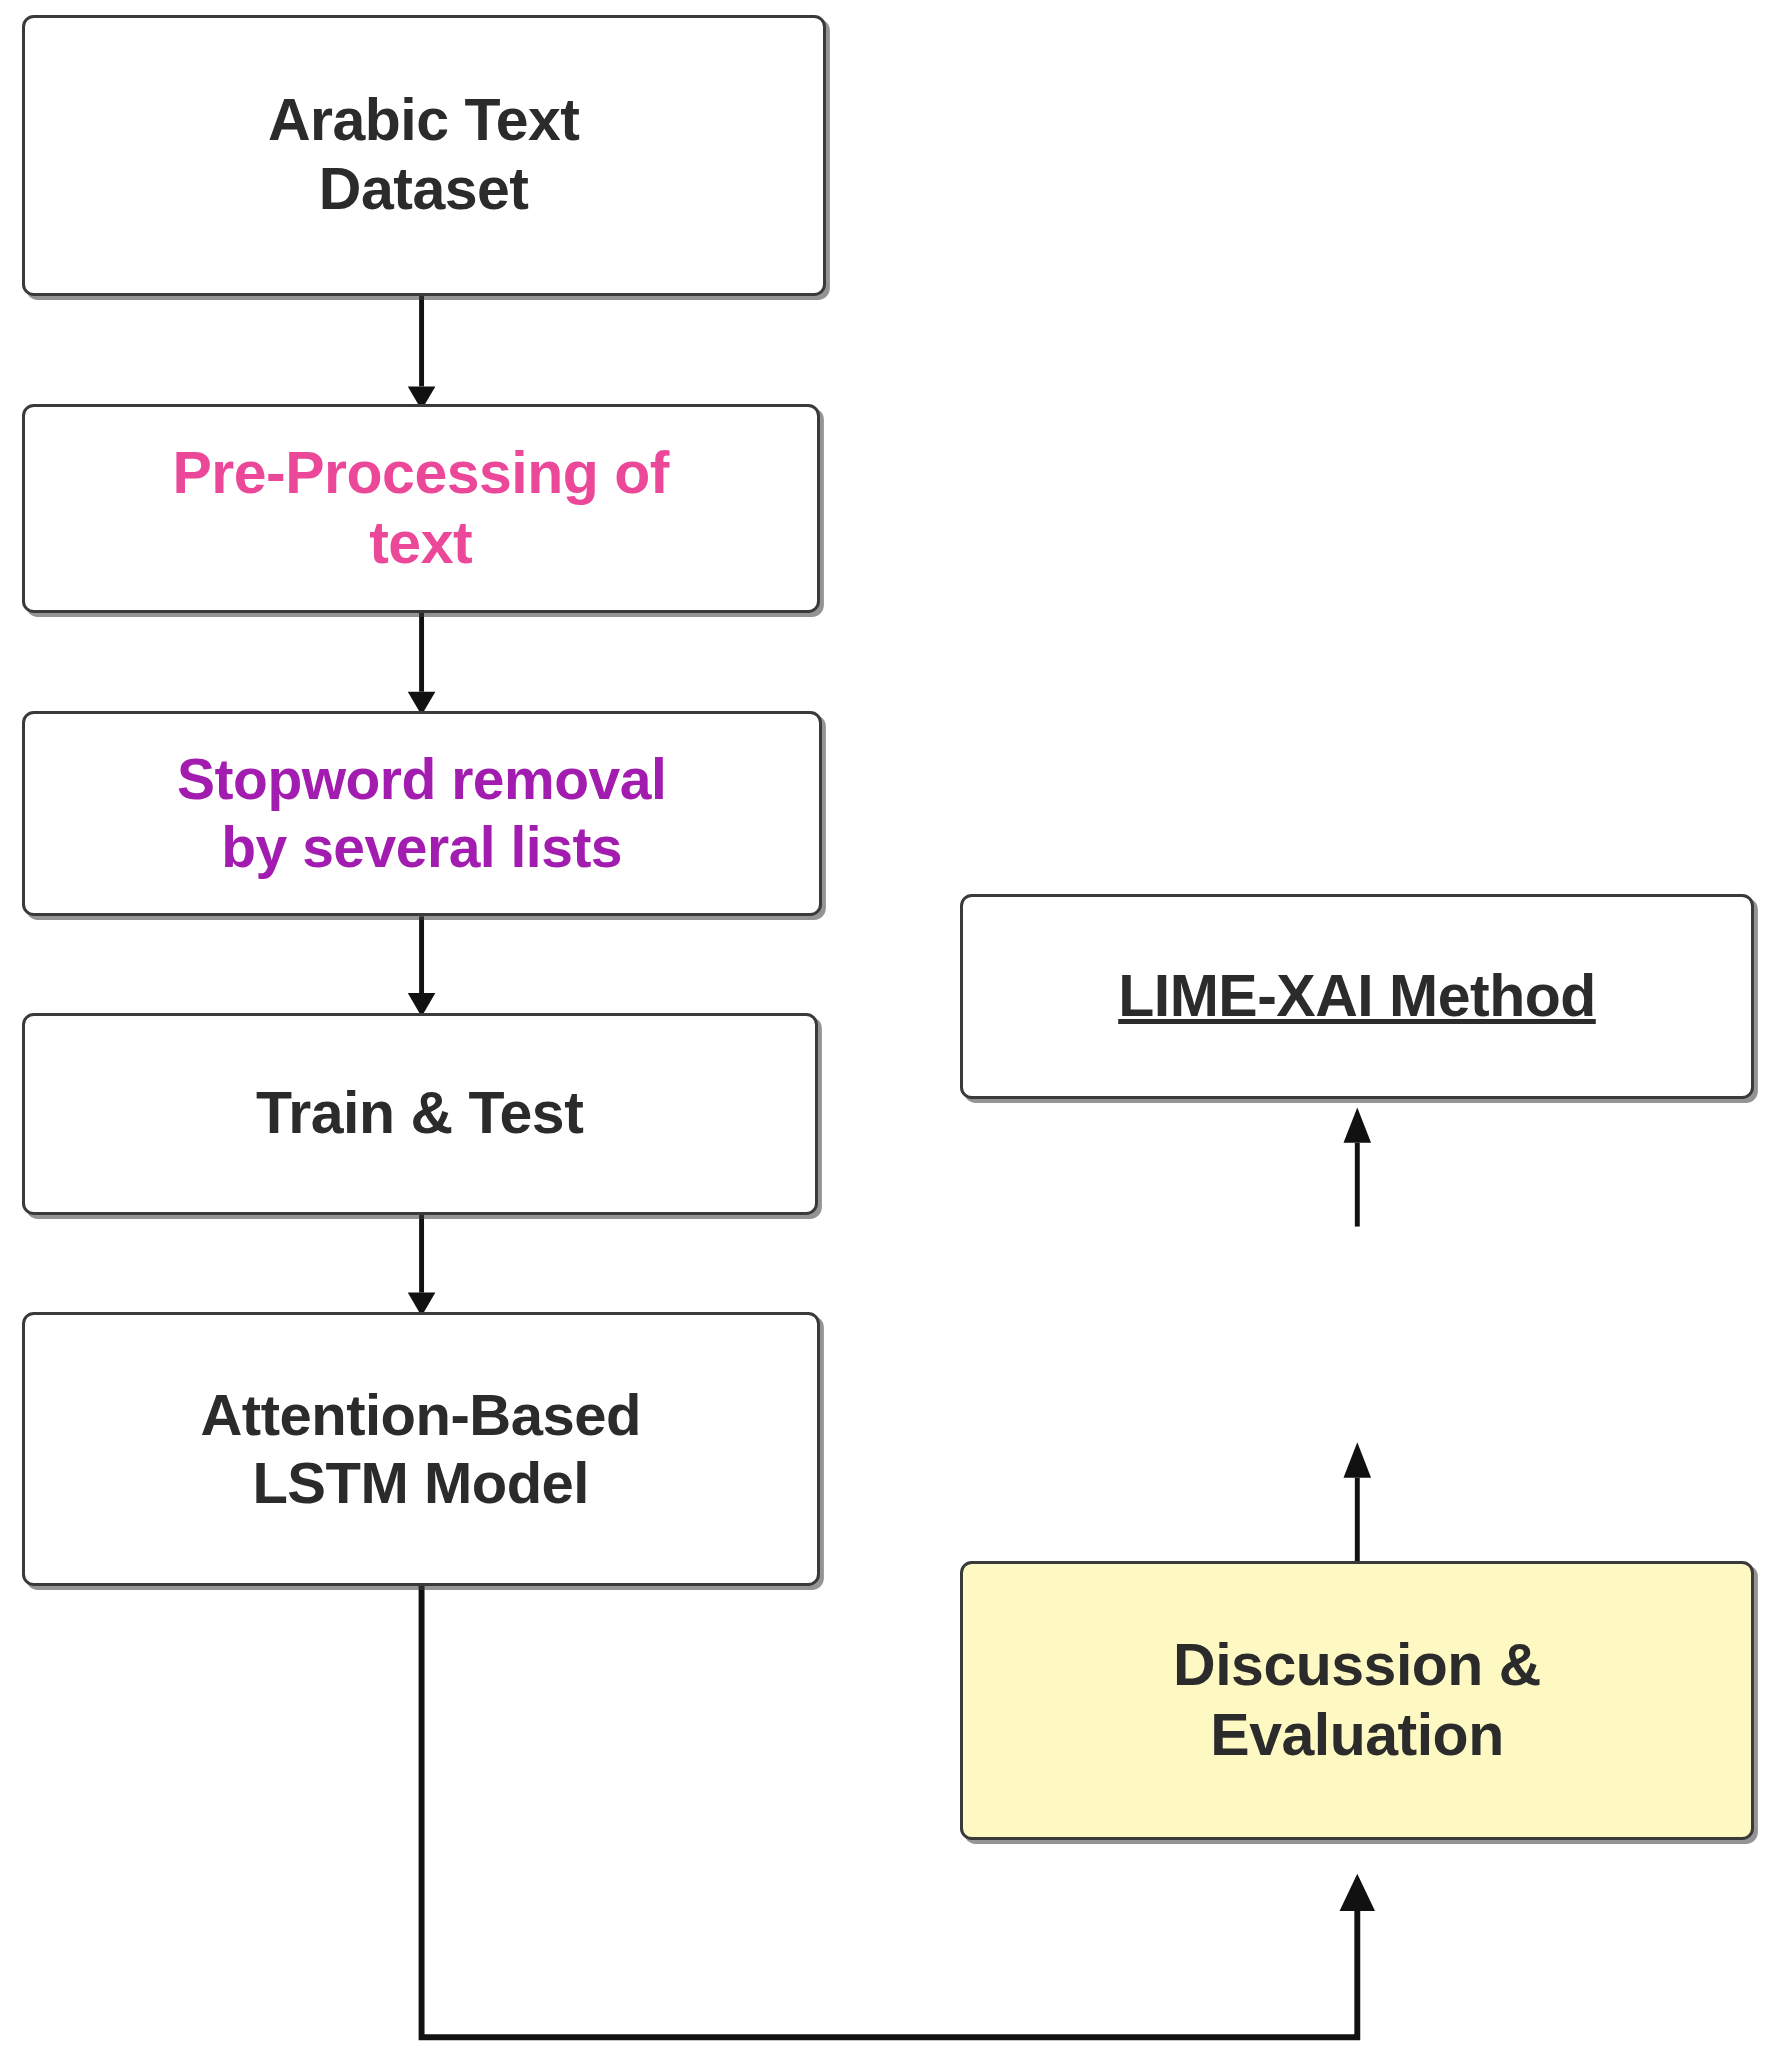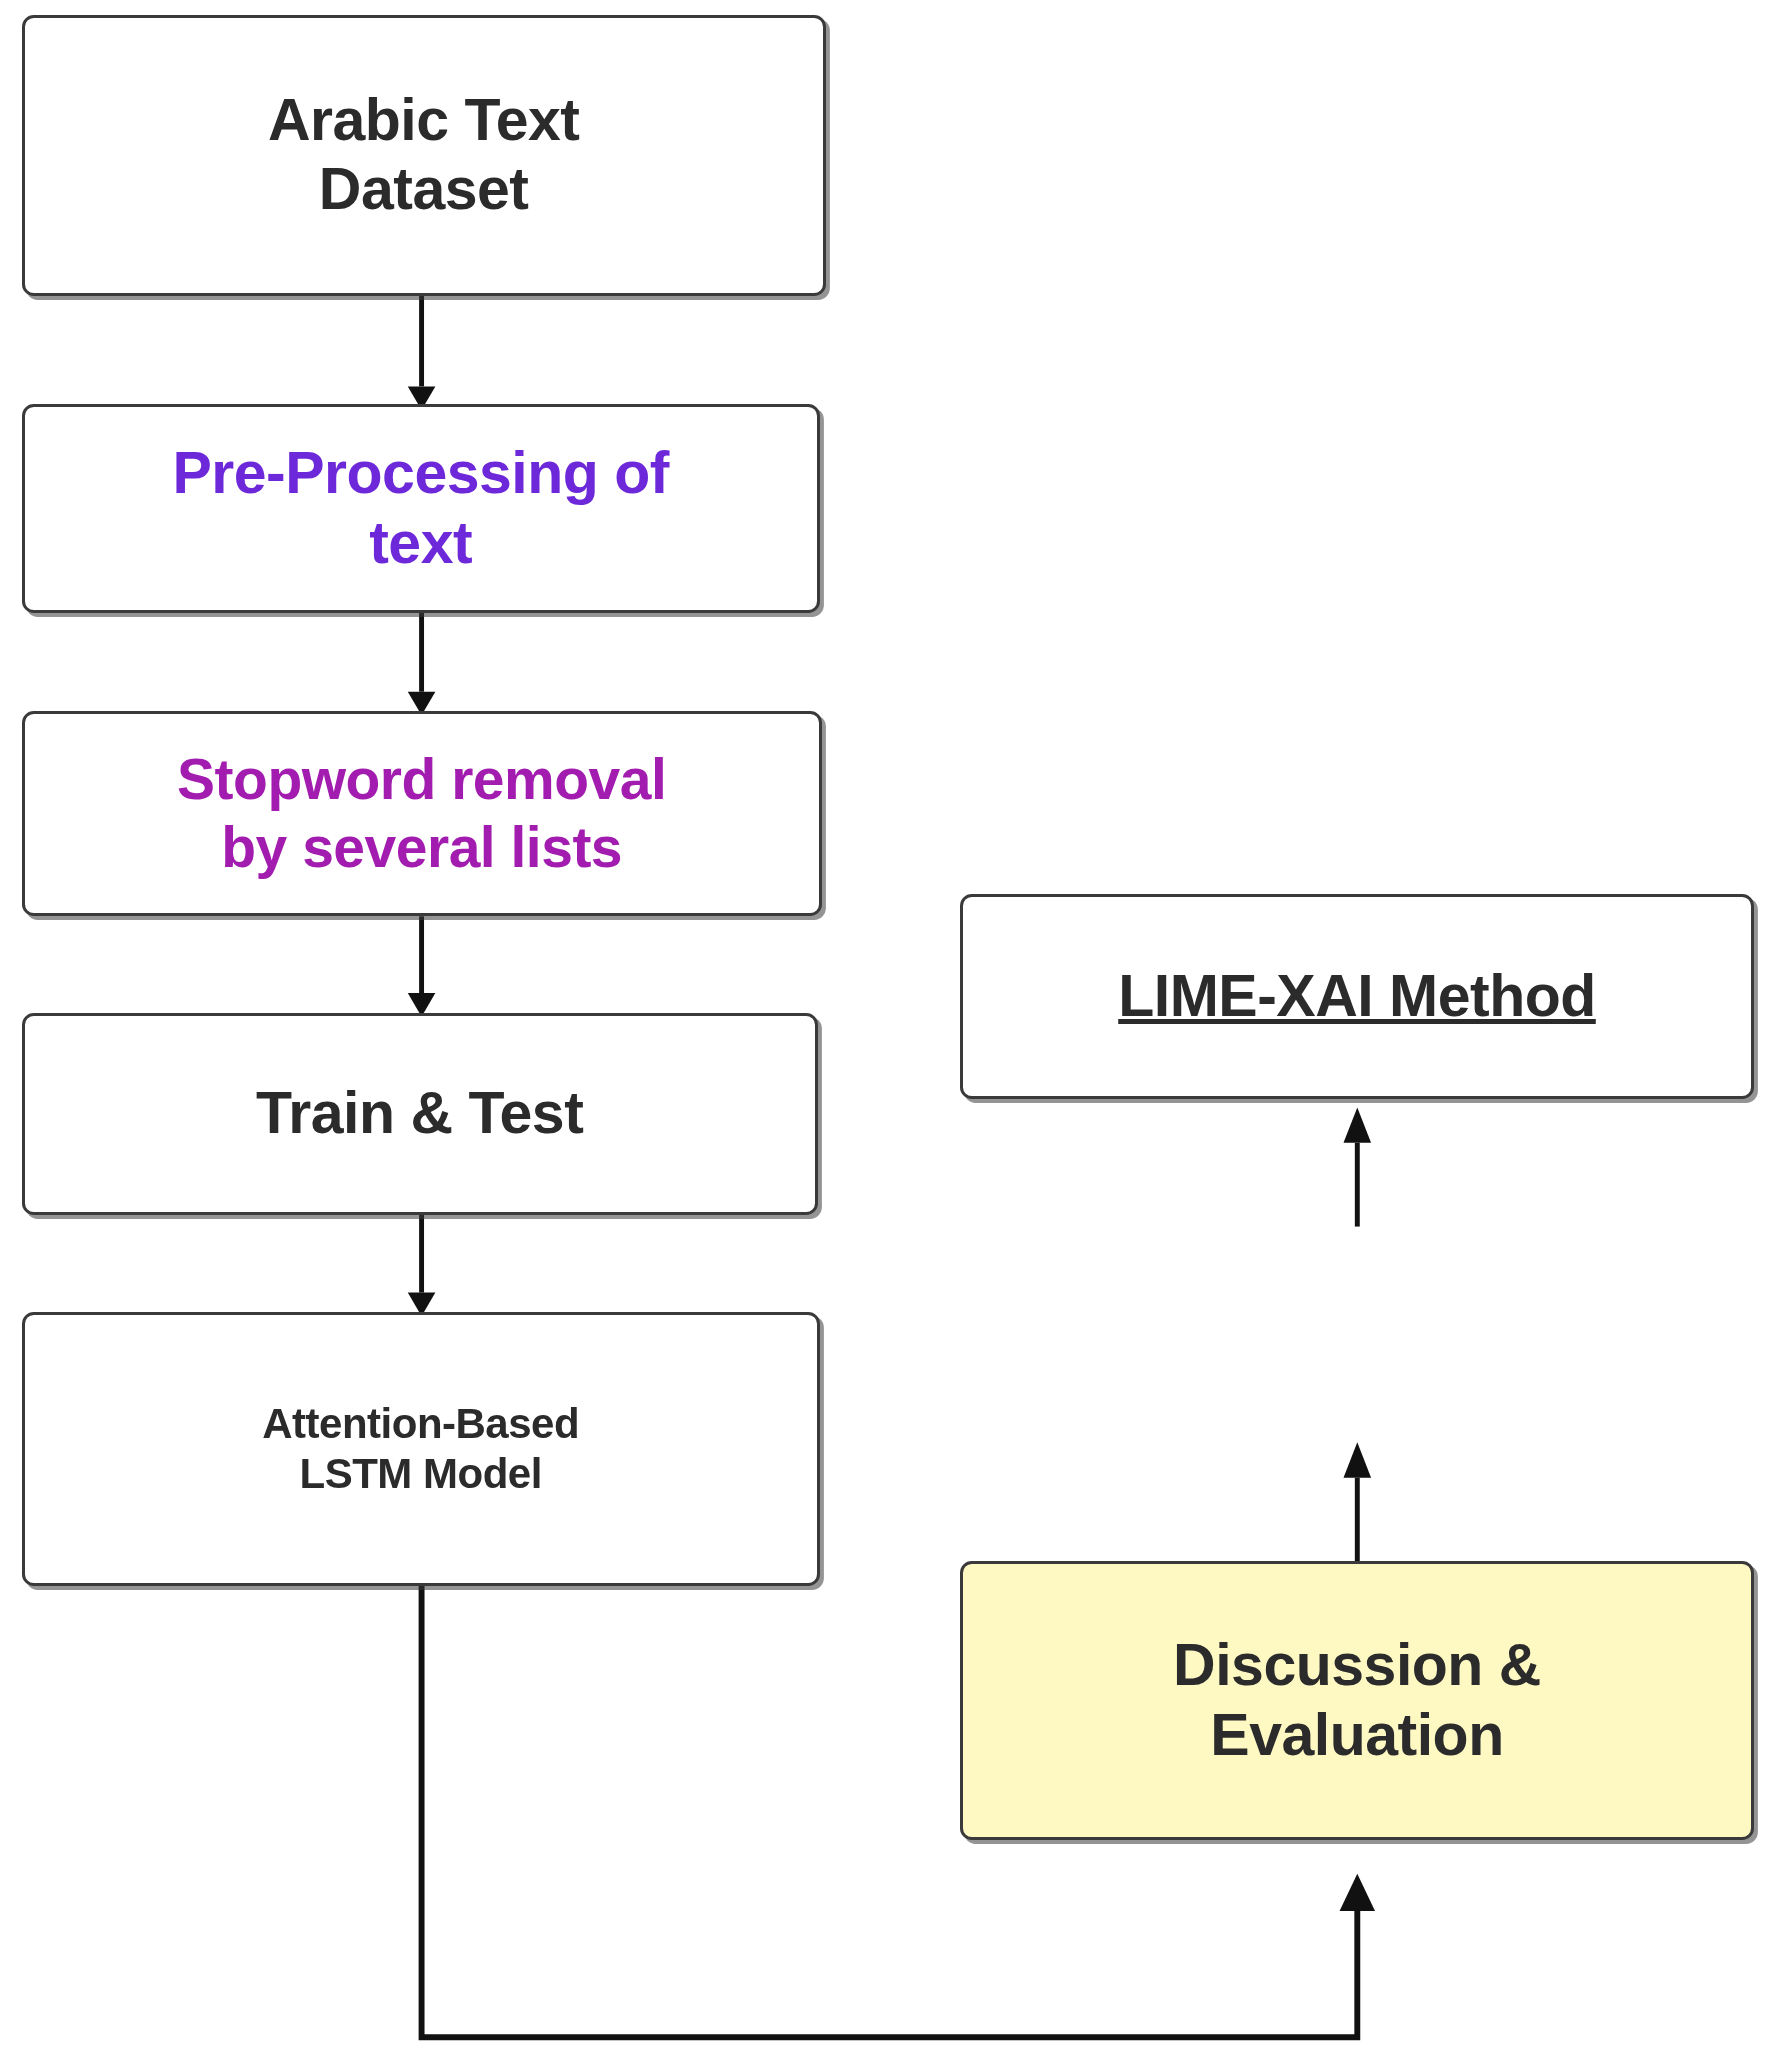--- a/index.html
+++ b/index.html
@@ -43,21 +43,21 @@
     top: 0;
     width: 1770px;
     height: 2068px;
     pointer-events: none;
   }
   
   #n-dataset      { left: 21.7px;  top: 14.8px;   width: 804px; height: 281px; font-size: 59px; }
   #n-preprocess   { left: 21.7px;  top: 404px;  width: 798px; height: 209px; font-size: 59px; }
   #n-stopword     { left: 21.7px;  top: 711px;  width: 800px; height: 205px; font-size: 57px; }
   #n-traintest    { left: 21.7px;  top: 1013px; width: 796px; height: 202px; font-size: 59px; }
-  #n-lstm         { left: 21.7px;  top: 1312px; width: 798px; height: 274px; font-size: 42px; }
+  #n-lstm         { left: 21.7px;  top: 1312px; width: 798px; height: 274px; font-size: 58px; }
   #n-lime         { left: 960px; top: 894px;  width: 794px; height: 205px; font-size: 59px; }
   #n-results      { left: 960px; top: 1226px; width: 794px; height: 204px; font-size: 59px; }
   #n-discussion   { left: 960px; top: 1561px; width: 794px; height: 279px; font-size: 59px; }
 </style>
 </head>
 <body>
 
 <div id="canvas" style="background: rgb(255, 255, 255);">
 
   <svg class="wires" viewBox="0 0 1797 2099" xmlns="http://www.w3.org/2000/svg">
@@ -100,21 +100,21 @@
     <g>
       <line x1="1378" y1="1245" x2="1378" y2="1160" stroke="#111111" stroke-width="5"></line>
       <path d="M1364,1160 L1392,1160 L1378,1124 Z" fill="#111111"></path>
     </g>
   </svg>
 
   <div class="node" id="n-dataset" style="border-color: rgb(58, 58, 58); background: rgb(255, 255, 255); color: rgb(43, 43, 43);">
     <span class="node-label">Arabic Text<br>Dataset</span>
   </div>
 
-  <div class="node" id="n-preprocess" style="border-color: rgb(58, 58, 58); background: rgb(255, 255, 255); color: #6d28d9;">
+  <div class="node" id="n-preprocess" style="border-color: rgb(58, 58, 58); background: rgb(255, 255, 255); color: #ec4899;">
     <span class="node-label">Pre-Processing of<br>text</span>
   </div>
 
   <div class="node" id="n-stopword" style="border-color: rgb(58, 58, 58); background: rgb(255, 255, 255); color: #a21caf;">
     <span class="node-label">Stopword removal<br>by several lists</span>
   </div>
 
   <div class="node" id="n-traintest" style="border-color: rgb(58, 58, 58); background: rgb(255, 255, 255); color: rgb(43, 43, 43);">
     <span class="node-label">Train &amp; Test</span>
   </div>

